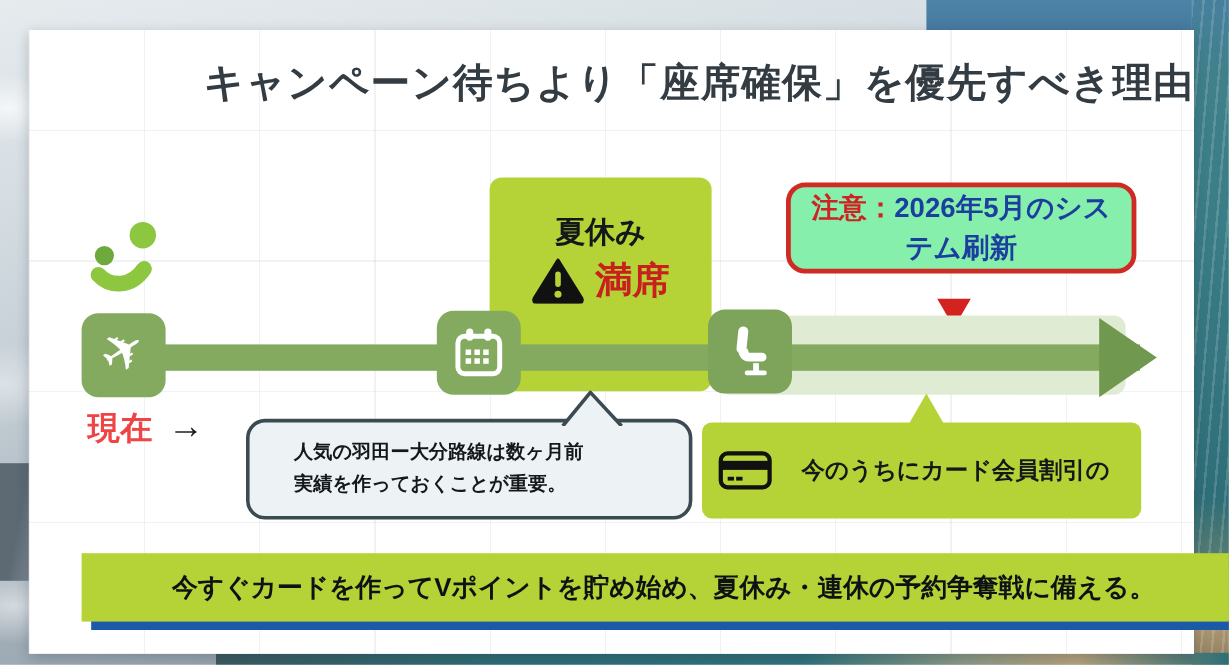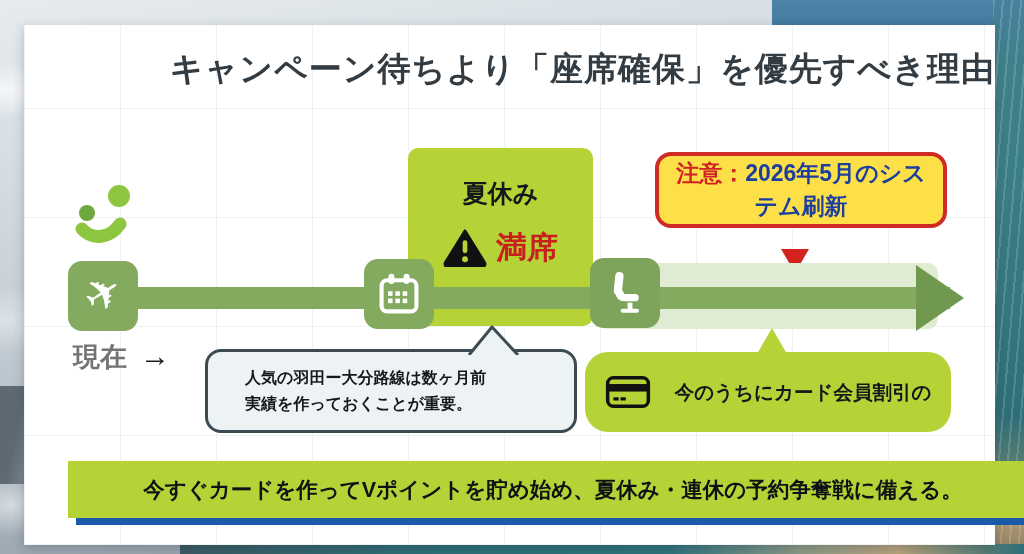--- a/index.html
+++ b/index.html
@@ -37,24 +37,24 @@
 
   .title{left:0;top:22px;width:100%;text-align:right;
     font-size:33px;font-weight:800;color:#333c43;letter-spacing:1px;}
 
   
   .logo{left:50px;top:158px;width:62px;height:68px;}
 
   
   .summer-box{left:384px;top:123px;width:185px;height:178px;background:#b5d336;border-radius:10px;text-align:center;}
   .summer-heading{margin-top:29px;font-size:25px;font-weight:800;color:#15181a;}
-  .summer-status-row{margin-top:17px;display:flex;align-items:center;justify-content:center;gap:9px;}
+  .summer-status-row{margin-top:3px;display:flex;align-items:center;justify-content:center;gap:9px;}
   .summer-status{font-size:31px;font-weight:800;color:#c8201d;}
 
-  .notice-box{left:631px;top:127px;width:292px;height:76px;background:#fde047;
+  .notice-box{left:631px;top:127px;width:292px;height:76px;background:#86efac;
     border:4px solid #cf2b24;border-radius:16px;box-sizing:border-box;
     display:flex;align-items:center;justify-content:center;text-align:center;
     font-size:23px;font-weight:800;line-height:1.42;padding:2px 10px;}
   .notice-label{color:#cf2222;}
   .notice-text{color:#1c3f9f;}
   .notice-pointer{left:757px;top:224px;width:0;height:0;
     border-left:14px solid transparent;border-right:14px solid transparent;border-top:24px solid #d2231f;}
 
   .pale-band{left:574px;top:238px;width:340px;height:66px;background:#e0ebd3;border-radius:10px;}
   .arrow-bar{left:76px;top:262px;width:850px;height:22px;background:#83aa5f;}
@@ -62,31 +62,31 @@
     border-top:33px solid transparent;border-bottom:33px solid transparent;border-left:48px solid #70994f;}
 
   .node{width:70px;height:70px;background:#83aa5f;border-radius:14px;
     display:flex;align-items:center;justify-content:center;}
   .node-plane{left:44px;top:236px;}
   .node-calendar{left:340px;top:234px;}
   .node-seat{left:566px;top:233px;background:#7da45a;}
   .plane-glyph{color:#fff;font-size:44px;line-height:1;transform:rotate(-32deg) translate(1px,-2px);}
 
   .now-row{left:49px;top:314px;display:flex;align-items:center;gap:13px;}
-  .now-label{font-size:27px;font-weight:800;color:#737373;}
+  .now-label{font-size:27px;font-weight:800;color:#ef4444;}
   .now-arrow{font-size:30px;font-weight:700;color:#17191b;transform:translateY(-1px);}
 
   .bubble-left{left:181px;top:324px;width:372px;height:84px;background:#edf2f5;
     border:3px solid #3c4a52;border-radius:16px;box-sizing:border-box;
     display:flex;flex-direction:column;justify-content:center;padding-left:37px;
     font-size:16px;font-weight:800;line-height:1.62;color:#15181a;}
   .bubble-left-tail{left:258px;top:-29px;width:58px;height:32px;}
 
-  .bubble-right{left:561px;top:327px;width:366px;height:80px;background:#b5d336;border-radius:23px;
-    display:flex;align-items:center;gap:24px;padding:0 13px;box-sizing:border-box;justify-content:center;}
+  .bubble-right{left:561px;top:327px;width:366px;height:80px;background:#b5d336;border-radius:8px;
+    display:flex;align-items:center;gap:24px;padding:0 13px;box-sizing:border-box;}
   .bubble-right-tail{left:172px;top:-24px;width:0;height:0;
     border-left:15px solid transparent;border-right:15px solid transparent;border-bottom:26px solid #b5d336;}
   .bubble-right-text{font-size:19.5px;font-weight:800;line-height:1.58;color:#15181a;}
 
   .banner{left:44px;top:436px;width:970px;height:57px;background:#b5d336;
     box-shadow:8px 7px 0 #1b59a9;display:flex;align-items:center;justify-content:center;
     font-size:21.5px;font-weight:800;color:#0f1215;white-space:nowrap;}
 </style>
 </head>
 <body>

